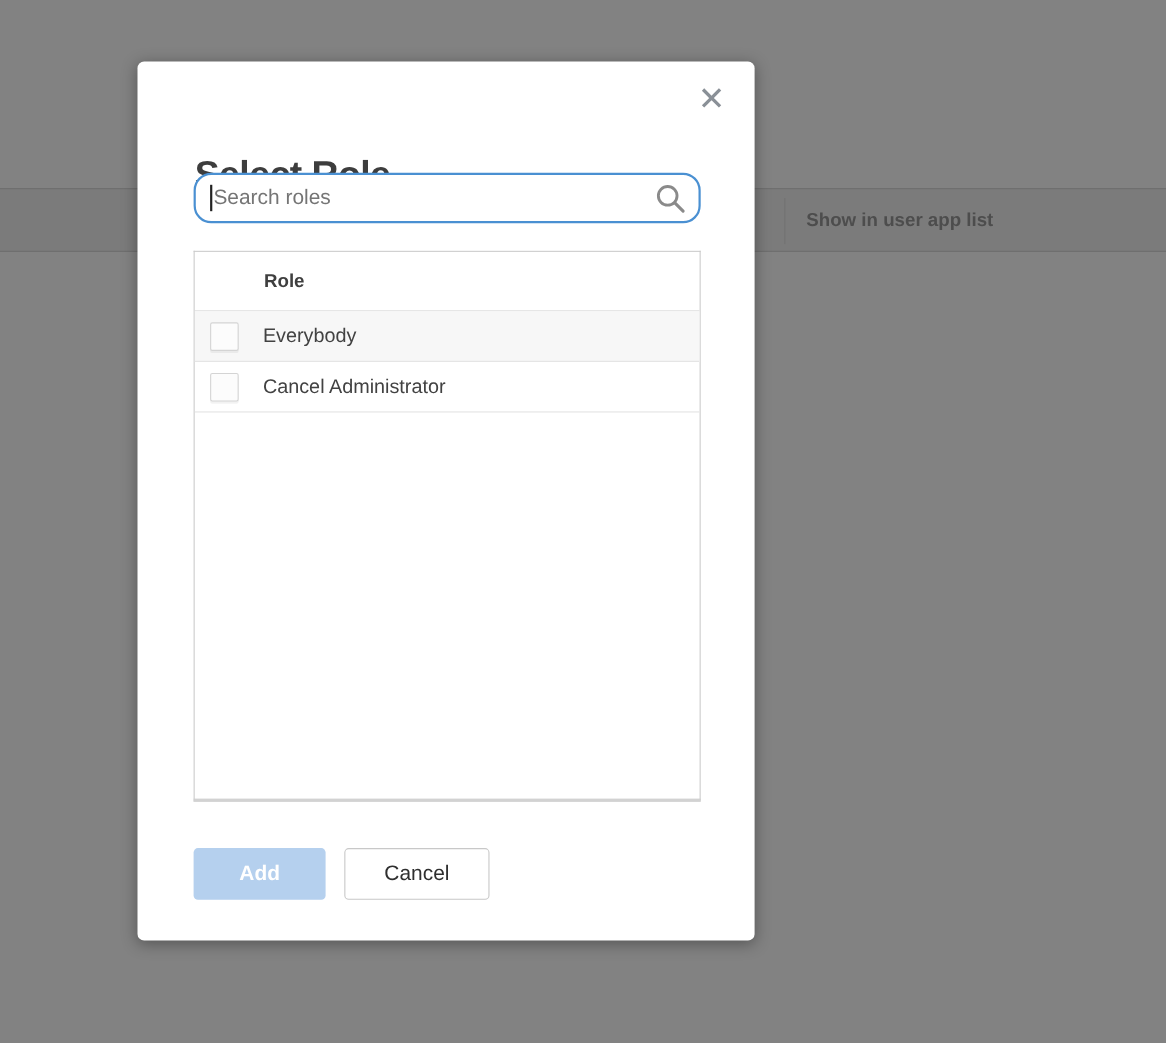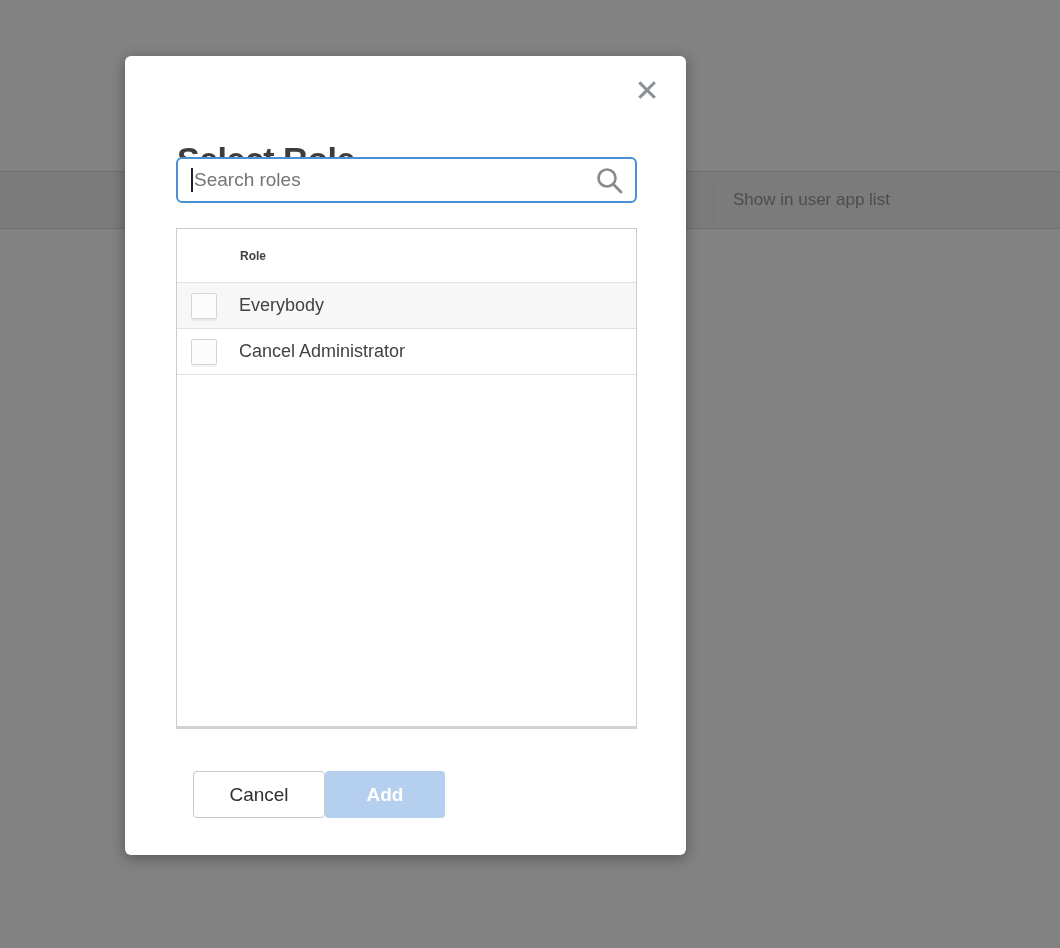--- a/index.html
+++ b/index.html
@@ -25,21 +25,21 @@
     position: absolute;
     left: 713px; top: 8px;
     width: 1px; height: 42px;
     background: #737373;
   }
   .bg-col-header {
     position: absolute;
     left: 733px; top: 0;
     height: 56px;
     display: flex; align-items: center;
-    font-size: 17px; font-weight: normal;
+    font-size: 17px; font-weight: bold;
     color: #4d4d4d;
   }
 
   
   .modal {
     position: absolute;
     left: 125px; top: 56px;
     width: 561px; height: 799px;
     background: #ffffff;
     border-radius: 6px;
@@ -66,21 +66,21 @@
 
   
   .search-wrap {
     position: absolute;
     left: 51px; top: 101px;
     width: 461px; height: 46px;
   }
   .search-input {
     width: 100%; height: 100%;
     border: 2px solid #4a90d2;
-    border-radius: 6px;
+    border-radius: 16px;
     padding: 0 50px 0 16px;
     font-family: "Liberation Sans", sans-serif;
     font-size: 19px;
     color: #8b5cf6;
     outline: none;
   }
   .search-input::placeholder { color: #757575; opacity: 1; }
   .caret {
     position: absolute;
     left: 15px; top: 11px;
@@ -101,21 +101,21 @@
     width: 461px; height: 501px;
     border: 1px solid #cccccc;
     border-bottom: 3px solid #d2d2d2;
     background: #fff;
     overflow: hidden;
   }
   .table-header {
     height: 54px;
     display: flex; align-items: center;
     padding-left: 63px;
-    font-size: 12px; font-weight: bold;
+    font-size: 17px; font-weight: bold;
     color: #3f3f3f;
     border-bottom: 1px solid #e0e0e0;
   }
   .role-row {
     height: 46px;
     display: flex; align-items: center;
     border-bottom: 1px solid #e3e3e3;
     cursor: pointer;
   }
   .role-row.shaded { background: #f7f7f7; }
@@ -193,17 +193,17 @@
       <div class="role-label">Everybody</div>
     </div>
 
     <div class="role-row">
       <div class="checkbox"></div>
       <div class="role-label">Cancel Administrator</div>
     </div>
   </div>
 
   <div class="actions">
+    <button class="btn btn-add">Add</button>
     <button class="btn btn-cancel">Cancel</button>
-    <button class="btn btn-add">Add</button>
   </div>
 
 </div>
 
 </body></html>

